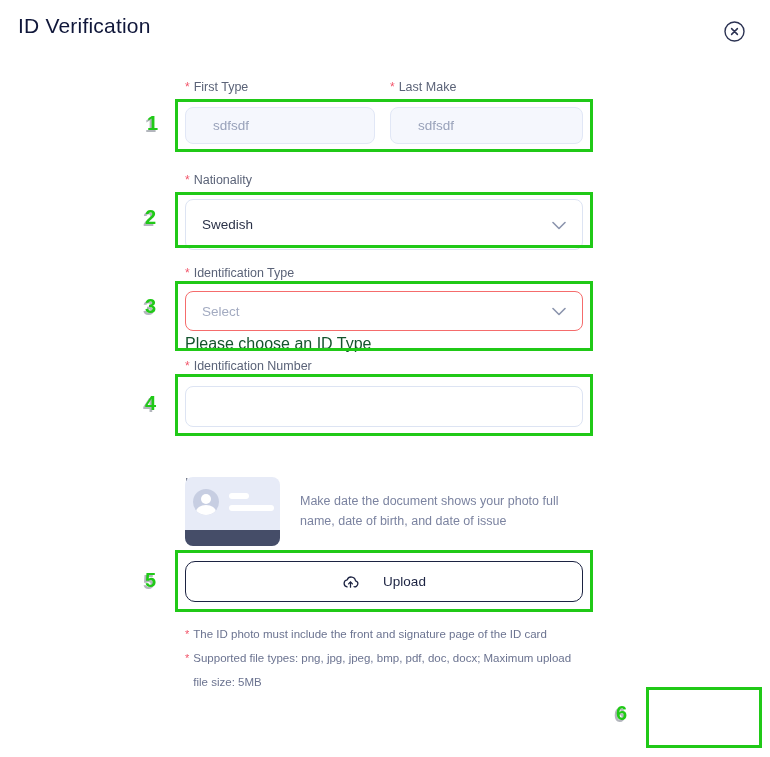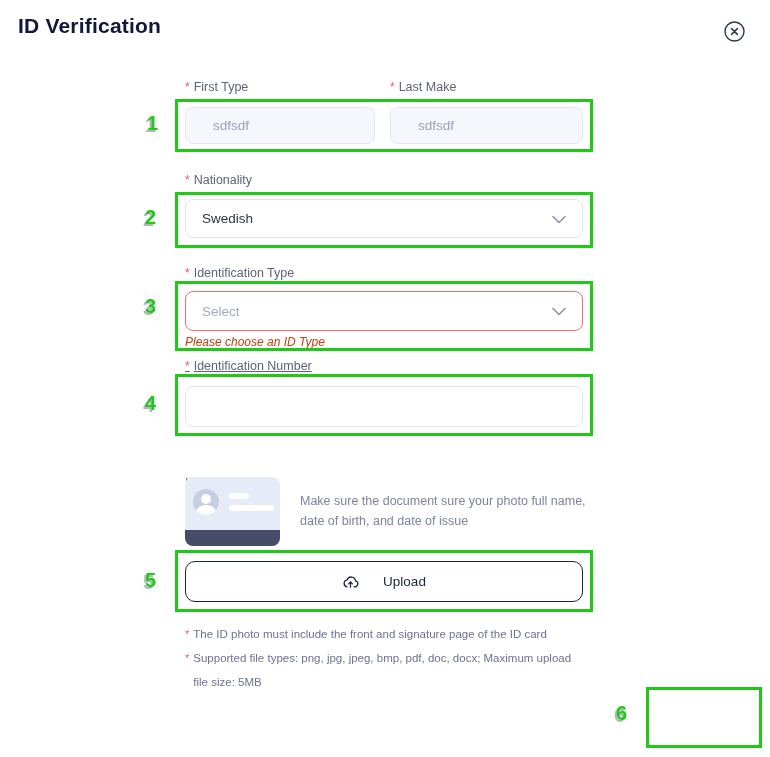--- a/index.html
+++ b/index.html
@@ -1,38 +1,38 @@
 <!DOCTYPE html>
 <html><head>
 <meta charset="utf-8">
 <style>
   html,body{margin:0;padding:0;background:#ffffff;}
   body{font-family:"Liberation Sans","DejaVu Sans",sans-serif;}
   .stage{position:relative;width:770px;height:757px;background:#fff;overflow:hidden;}
 
-  .page-title{position:absolute;left:18px;top:14px;font-size:21px;font-weight:700;color:#10173a;letter-spacing:.2px;}
+  .page-title{position:absolute;left:18px;top:14px;font-size:21px;font-weight:400;color:#10173a;letter-spacing:.2px;}
 
   .close-btn{position:absolute;left:723px;top:20px;width:23px;height:23px;border:none;background:transparent;padding:0;cursor:pointer;}
 
   .field-label{position:absolute;font-size:12.5px;color:#5b6378;white-space:nowrap;}
   .req{color:#f2566b;margin-right:4px;font-size:12px;}
 
   .text-input{position:absolute;box-sizing:border-box;border:1px solid #e1e7f6;border-radius:8px;
     background:#f5f7fd;color:#99a2ba;font-size:13.5px;padding:0 27px;outline:none;
     font-family:"Liberation Sans","DejaVu Sans",sans-serif;}
   .text-input.editable{background:#ffffff;border-color:#dde4f3;color:#2b3248;}
 
   .select-box{position:absolute;box-sizing:border-box;border:1px solid #dde4f3;border-radius:8px;background:#fff;
     display:flex;align-items:center;padding:0 16px;cursor:pointer;}
   .select-box .sel-text{font-size:13.5px;color:#2b3248;flex:1;}
   .select-box .sel-text.placeholder{color:#a3abc1;}
   .select-box.error{border-color:#f56c6c;gap:24px;}
   .chevron{flex:none;margin-left:8px;}
 
-  .error-text{position:absolute;font-size:12px;color:#c2410c;font-style:italic;}
+  .error-text{position:absolute;font-size:16px;color:#14532d;}
 
   .id-card{position:absolute;left:185px;top:477px;width:95px;height:69px;background:#e7ebf7;border-radius:8px;overflow:hidden;}
   .id-card .bottom-bar{position:absolute;left:0;right:0;bottom:0;height:16px;background:#454d68;}
   .id-card .avatar{position:absolute;left:8px;top:12px;width:26px;height:26px;border-radius:50%;background:#c7cee2;overflow:hidden;}
   .id-card .avatar .head{position:absolute;left:8px;top:5px;width:10px;height:10px;border-radius:50%;background:#ffffff;}
   .id-card .avatar .body{position:absolute;left:3px;top:16px;width:20px;height:14px;border-radius:50% 50% 0 0;background:#ffffff;}
   .id-card .bar1{position:absolute;left:44px;top:16px;width:20px;height:6px;border-radius:3px;background:#ffffff;}
   .id-card .bar2{position:absolute;left:44px;top:28px;width:45px;height:6px;border-radius:3px;background:#ffffff;}
 
   .photo-hint{position:absolute;left:300px;top:491px;width:292px;font-size:12.5px;line-height:20px;color:#7b83a0;}
@@ -76,21 +76,21 @@
   </div>
   <div class="field-label" style="left:390px;top:80px;">
     <span class="req">*</span><span>Last Make</span>
   </div>
   <input class="text-input" style="left: 185px; top: 107px; width: 190px; height: 37px;" readonly="" value="sdfsdf">
   <input class="text-input" style="left: 390px; top: 107px; width: 193px; height: 37px;" readonly="" value="sdfsdf">
 
   <div class="field-label" style="left:185px;top:173px;">
     <span class="req">*</span><span>Nationality</span>
   </div>
-  <div class="select-box" style="left:185px;top:199px;width:398px;height:39px;">
+  <div class="select-box" style="left:185px;top:199px;width:398px;height:51px;">
     <span class="sel-text">Swedish</span>
     <span class="chevron">
       <svg width="14" height="9" viewBox="0 0 14 9" fill="none">
         <path d="M1 1.5 L7 7.5 L13 1.5" stroke="#8b94ad" stroke-width="1.6" stroke-linecap="round" stroke-linejoin="round"></path>
       </svg>
     </span>
   </div>
 
   <div class="field-label" style="left:185px;top:266px;">
     <span class="req">*</span><span>Identification Type</span>
@@ -98,38 +98,38 @@
   <div class="select-box error" style="left:185px;top:291px;width:398px;height:40px;">
     <span class="sel-text placeholder">Select</span>
     <span class="chevron">
       <svg width="14" height="9" viewBox="0 0 14 9" fill="none">
         <path d="M1 1.5 L7 7.5 L13 1.5" stroke="#8b94ad" stroke-width="1.6" stroke-linecap="round" stroke-linejoin="round"></path>
       </svg>
     </span>
   </div>
   <div class="error-text" style="left:185px;top:335px;">Please choose an ID Type</div>
 
-  <div class="field-label" style="left:185px;top:359px;text-decoration:underline;">
+  <div class="field-label" style="left:185px;top:359px;">
     <span class="req">*</span><span>Identification Number</span>
   </div>
   <input class="text-input editable" style="left: 185px; top: 386px; width: 398px; height: 41px;" value="">
 
   <div class="field-label" style="left:185px;top:452px;margin-top:24px;">
     <span>ID Photo</span>
   </div>
   <div class="id-card">
     <span class="avatar">
         <span class="head"></span>
         <span class="body"></span>
       </span>
     <span class="bar1"></span>
     <span class="bar2"></span>
     <span class="bottom-bar"></span>
   </div>
-  <div class="photo-hint">Make sure the document sure your photo full name, date of birth, and date of issue</div>
+  <div class="photo-hint">Make date the document shows your photo full name, date of birth, and date of issue</div>
 
   <button class="upload-btn">
     <span style="display:flex;">
       <svg width="17" height="15" viewBox="0 0 24 20" fill="none" stroke="#1c2342" stroke-width="1.8" stroke-linecap="round" stroke-linejoin="round">
         <path d="M7.2 17.5 A5 5 0 0 1 7.4 7.6 A6 6 0 0 1 19 9 a4.2 4.2 0 0 1 -2 8.4"></path>
         <path d="M12 18 v-7"></path>
         <path d="M9.3 13.3 L12 10.7 L14.7 13.3"></path>
       </svg>
     </span>
     <span>Upload</span>

